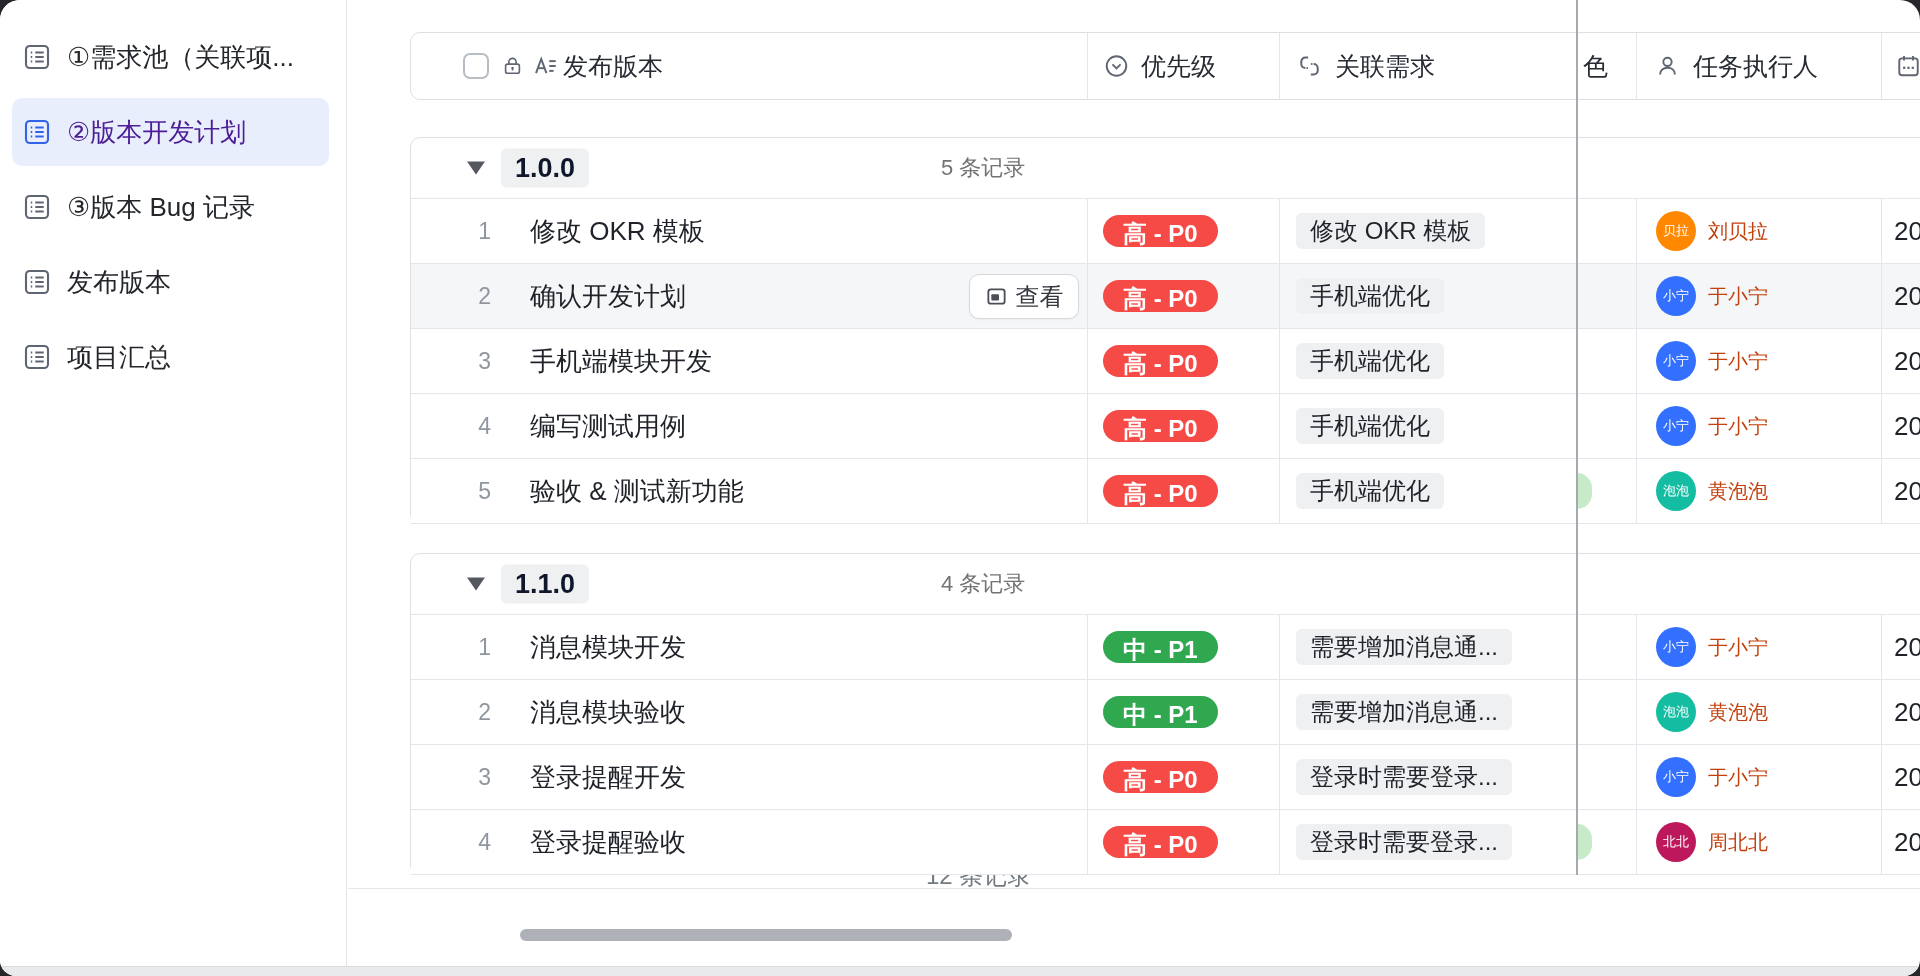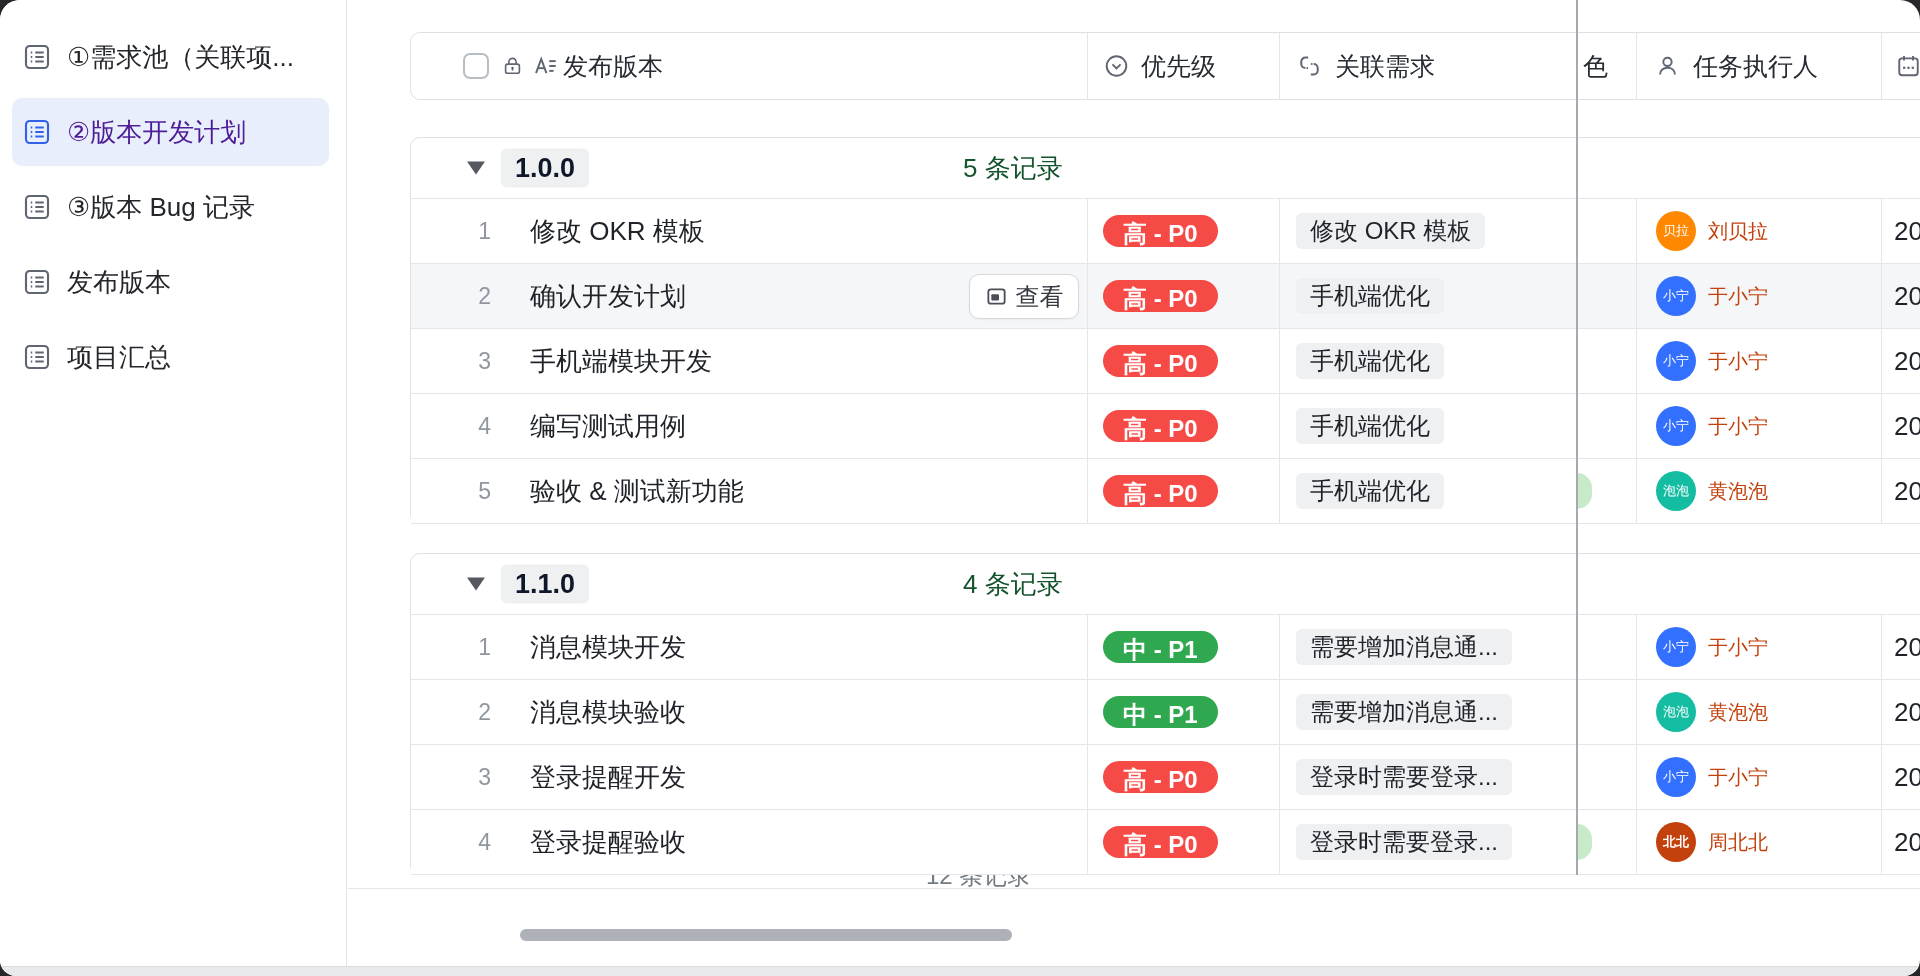--- a/index.html
+++ b/index.html
@@ -19,21 +19,21 @@
   .hicon{color:#5F6672;display:flex;}
   .checkbox{position:absolute;left:52px;top:50%;transform:translateY(-50%);width:26px;height:26px;border:2px solid #B8BDC4;border-radius:7px;background:#fff;}
 
   
   .gbox{position:absolute;left:410px;right:-4px;background:#fff;border:1px solid #DEE0E3;border-radius:10px 0 0 10px;z-index:1;}
   .gbox.g1{top:137px;height:387px;}
   .gbox.g2{top:553px;height:322px;}
   .gband{position:relative;height:61px;border-bottom:1px solid #E5E6EB;}
   .tri{position:absolute;left:56px;top:50%;transform:translateY(-50%);width:0;height:0;border-left:9px solid transparent;border-right:9px solid transparent;border-top:13px solid #55595F;cursor:pointer;}
   .gbadge{position:absolute;left:90px;top:50%;transform:translateY(-50%);background:#EFF0F1;border-radius:6px;padding:4px 14px;font-size:27px;font-weight:bold;color:#0f172a;}
-  .gcount{position:absolute;left:552px;top:50%;transform:translateY(-50%);font-size:26px;color:#14532d;}
+  .gcount{position:absolute;left:530px;top:50%;transform:translateY(-50%);font-size:22px;color:#737373;}
   .trow{position:relative;height:65px;background:#fff;border-bottom:1px solid #E5E6EB;}
   .trow:last-child{border-bottom:none;}
   .trow.hovered{background:#F5F6F7;}
   .cell{position:absolute;top:50%;transform:translateY(-50%);white-space:nowrap;}
   .rnum{left:30px;width:50px;text-align:right;font-size:23px;color:#9096A0;}
   .rtitle{left:119px;font-size:26px;color:#1F2329;}
   .pill{left:692px;height:32px;line-height:38px;border-radius:19px;padding:0 20px;font-size:24px;font-weight:bold;color:#fff;}
   .pill.red{background:#F54A45;}
   .pill.green{background:#2FA84F;}
   .tag{left:885px;height:36px;line-height:36px;border-radius:6px;padding:0 14px;font-size:24px;font-weight:500;color:#1F2329;background:#EFF0F2;}
@@ -323,21 +323,21 @@
       <span class="cell avatar" style="background: rgb(51, 112, 255);">小宁</span>
       <span class="cell aname">于小宁</span>
       <span class="cell rdate">20</span>
     </div>
     <div class="trow">
       <span class="cell rnum">4</span>
       <span class="cell rtitle">登录提醒验收</span>
       <span class="cell pill red">高 - P0</span>
       <span class="cell tag">登录时需要登录...</span>
       <span class="cell greenfrag"></span>
-      <span class="cell avatar" style="background: #c2410c; font-weight: bold;">北北</span>
+      <span class="cell avatar" style="background: #be185d;">北北</span>
       <span class="cell aname">周北北</span>
       <span class="cell rdate">20</span>
     </div>
     <div class="cb c1"></div>
     <div class="cb c2"></div>
     <div class="cb c3"></div>
     <div class="cb c4"></div>
   </div>
 
   <div class="darkline"></div>

